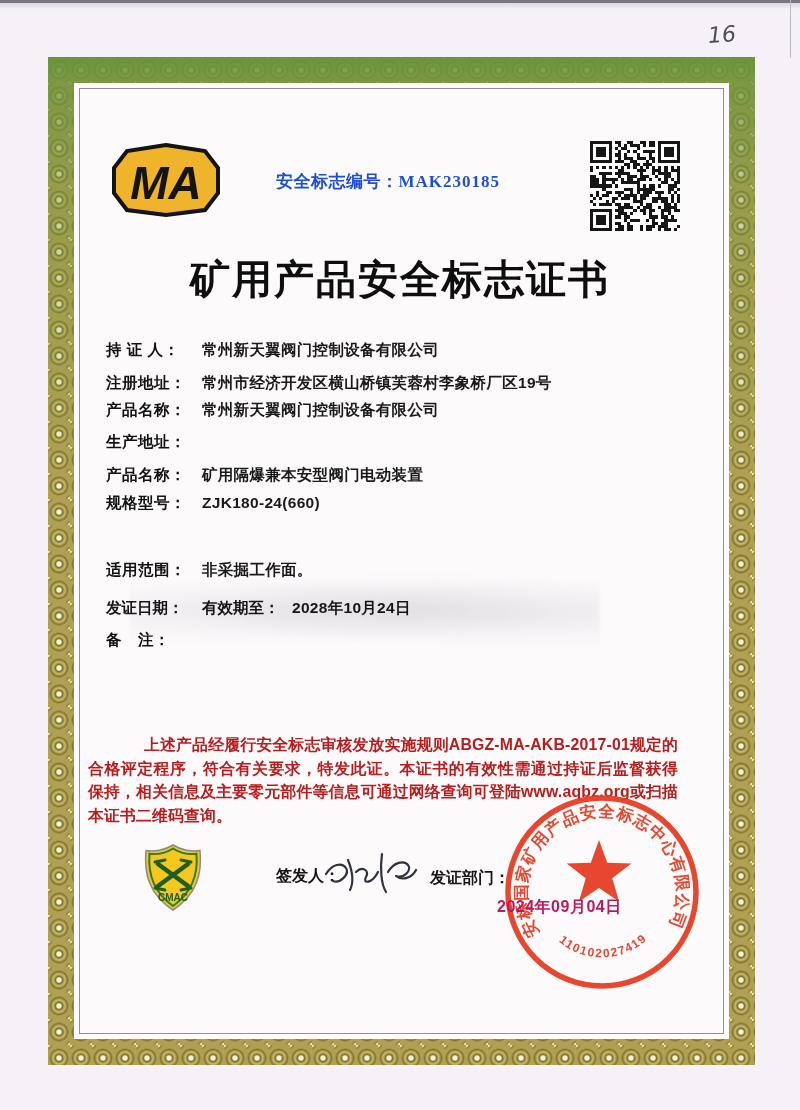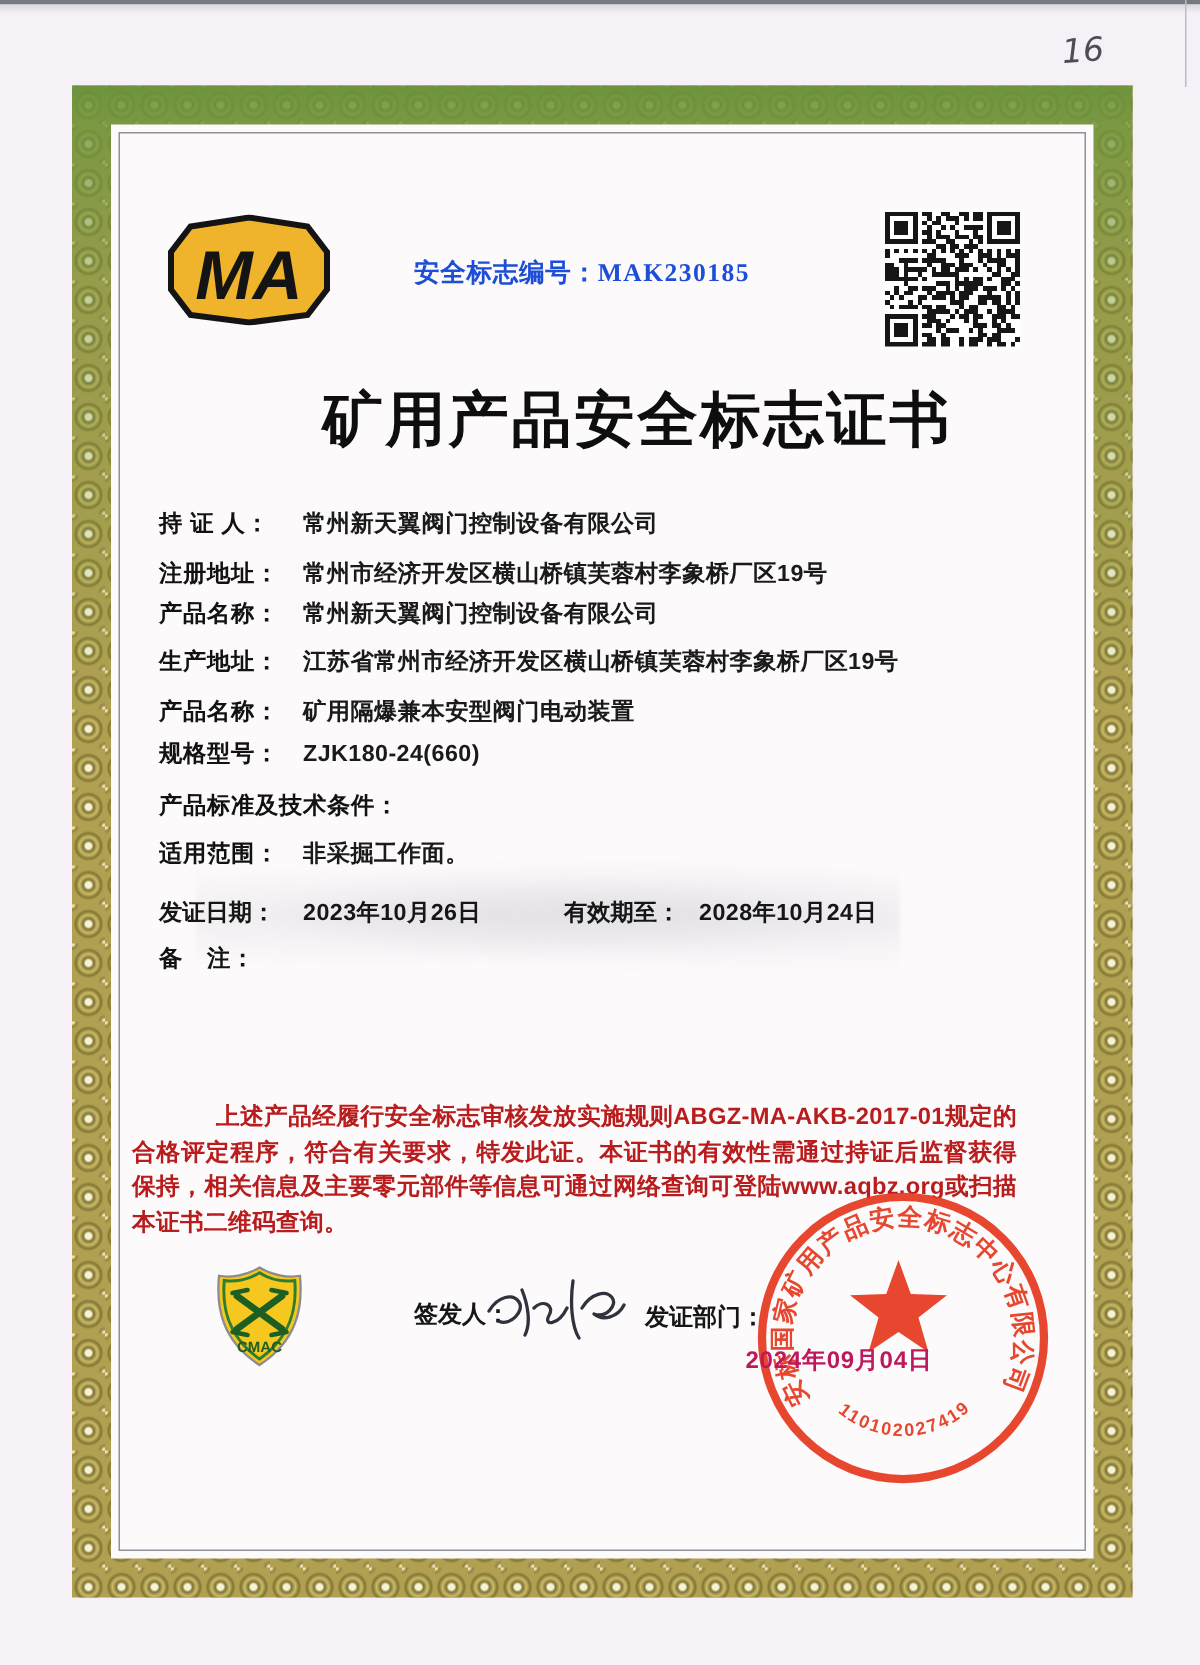--- a/index.html
+++ b/index.html
@@ -40,21 +40,21 @@
   .corner-note{left:708px;top:22px;font-size:22px;font-style:italic;color:#4d4d58;
                font-family:"DejaVu Sans",sans-serif;transform:rotate(-4deg);}
 
   .cert-no{left:276px;top:170px;font-size:17px;font-weight:700;letter-spacing:.5px;color:#1d4ed8;}
   .cert-no .num{font-weight:700;font-family:"Liberation Serif","DejaVu Serif",serif;letter-spacing:1px;}
 
   .qr{left:590px;top:141px;width:90px;height:90px;background:#fff;}
   .qr svg{width:100%;height:100%;shape-rendering:crispEdges;fill:#161616;}
 
   .title{left:75px;top:252px;width:650px;text-align:center;font-size:40px;font-weight:900;
-         letter-spacing:2px;color:#0e0e0e;font-family:"Liberation Serif","DejaVu Serif",serif;padding-left:25px;}
+         letter-spacing:2px;color:#0e0e0e;font-family:"Liberation Serif","DejaVu Serif",serif;}
 
   .row{left:106px;width:560px;display:flex;align-items:flex-start;}
   .lbl{flex:0 0 96px;font-size:15.5px;font-weight:700;letter-spacing:.5px;color:#121212;line-height:20px;white-space:nowrap;}
   .val{font-size:15.5px;font-weight:700;color:#1a1a1a;line-height:20px;letter-spacing:.3px;}
   .row.wide .lbl{flex:0 0 172px;padding-top:9px;}
   .row.wide .val{width:318px;font-size:13.8px;line-height:19.5px;letter-spacing:.2px;
                  font-family:"Liberation Sans","DejaVu Sans",sans-serif;}
   .dates{left:106px;width:560px;display:flex;}
   .dates .lbl2{font-size:15.5px;font-weight:700;white-space:nowrap;}
   .dates .dval{font-size:15.5px;font-weight:700;letter-spacing:.3px;}
@@ -545,41 +545,38 @@
 <div class="abs row" style="top:373px;">
   <span class="lbl">注册地址：</span>
   <span class="val">常州市经济开发区横山桥镇芙蓉村李象桥厂区19号</span>
 </div>
 <div class="abs row" style="top:400px;">
   <span class="lbl">产品名称：</span>
   <span class="val">常州新天翼阀门控制设备有限公司</span>
 </div>
 <div class="abs row" style="top:432px;">
   <span class="lbl">生产地址：</span>
-  <span class="val">江苏省常州市经济开发区横山桥镇芙蓉村李象桥厂区19号</span>
 </div>
 <div class="abs row" style="top:465px;">
   <span class="lbl">产品名称：</span>
   <span class="val">矿用隔爆兼本安型阀门电动装置</span>
 </div>
 <div class="abs row" style="top:493px;">
   <span class="lbl">规格型号：</span>
   <span class="val">ZJK180-24(660)</span>
 </div>
 <div class="abs row wide" style="top:519px;">
-  <span class="lbl">产品标准及技术条件：</span>
 </div>
 <div class="abs row" style="top:560px;">
   <span class="lbl">适用范围：</span>
   <span class="val">非采掘工作面。</span>
 </div>
 
 <div class="abs dates" style="top:598px;">
   <span class="lbl2 d1l">发证日期：</span>
-  <span class="dval d1v">2023年10月26日</span>
   <span class="lbl2 d2l">有效期至：</span>
   <span class="dval d2v">2028年10月24日</span>
 </div>
 
 <div class="abs row" style="top:630px;">
   <span class="lbl">备　注：</span>
   <span class="val"></span>
 </div>
 
 <p class="abs statement" style="margin:0;">上述产品经履行安全标志审核发放实施规则ABGZ-MA-AKB-2017-01规定的合格评定程序，符合有关要求，特发此证。本证书的有效性需通过持证后监督获得保持，相关信息及主要零元部件等信息可通过网络查询可登陆www.aqbz.org或扫描本证书二维码查询。</p>

